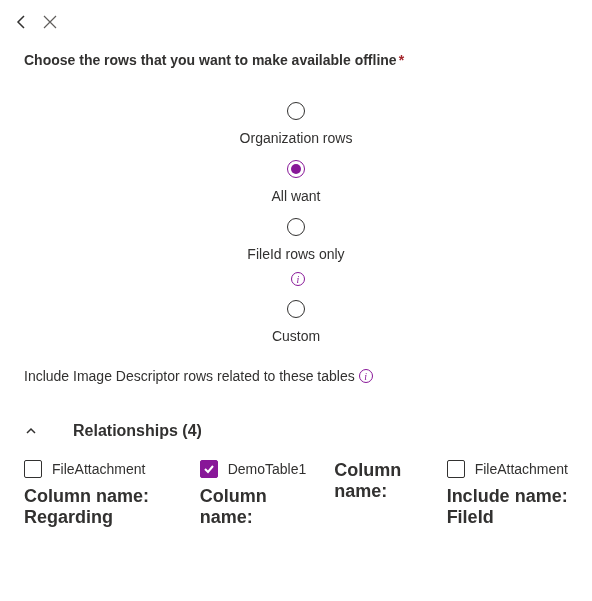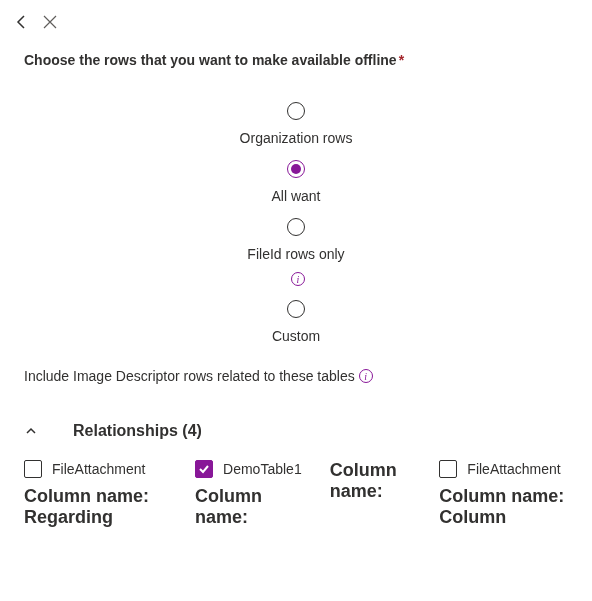--- a/index.html
+++ b/index.html
@@ -268,18 +268,18 @@
 
     <div class="relationship-item">
       <div class="column-name">Column name:</div>
     </div>
 
     <div class="relationship-item">
       <div class="checkbox-row">
         <div class="checkbox"></div>
         <span class="relationship-name">FileAttachment</span>
       </div>
-      <div class="column-name">Column name: Column</div>
+      <div class="column-name">Include name: FileId</div>
     </div>
 
   </div>
 
 </div>
 
 </body></html>

